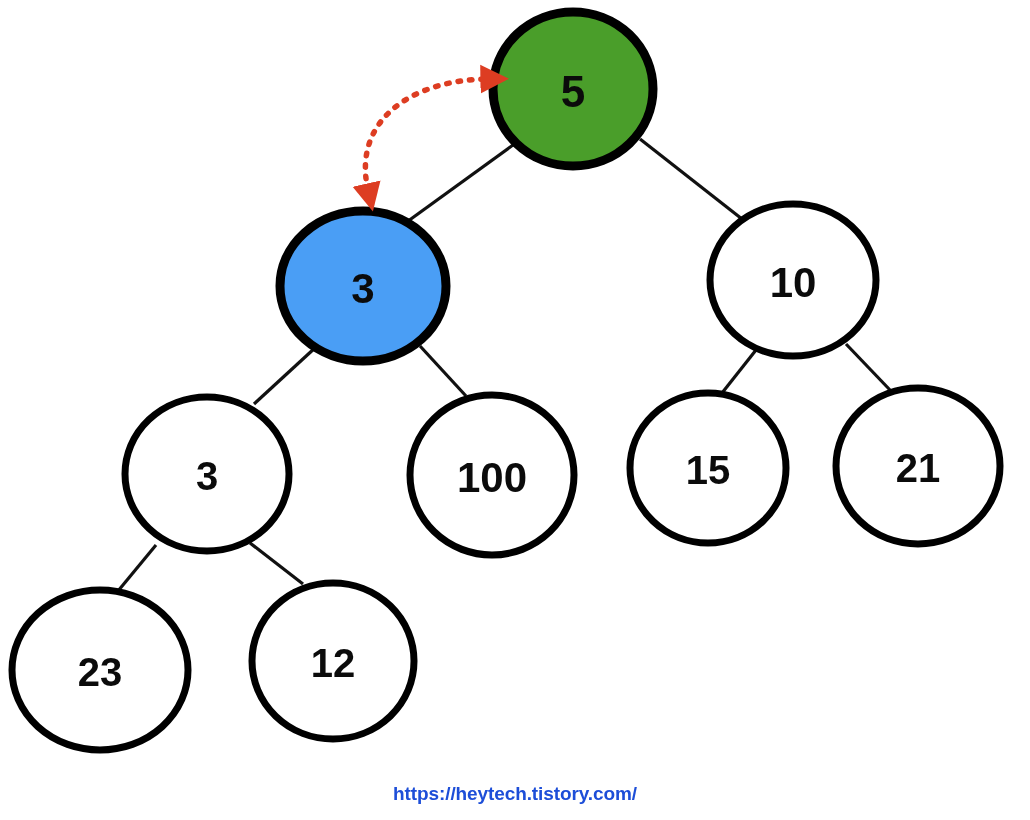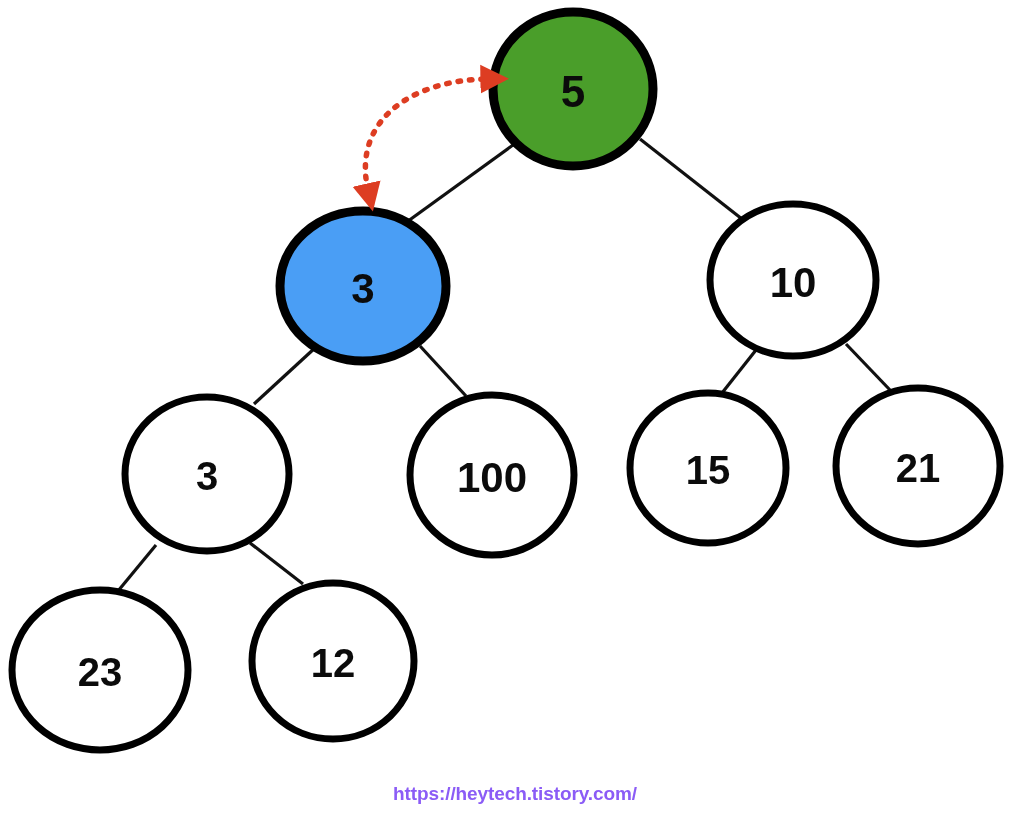--- a/index.html
+++ b/index.html
@@ -128,15 +128,15 @@
           <ellipse cx="333" cy="661" rx="81" ry="78" fill="#ffffff" class="node-circle"></ellipse>
           <text x="333" y="663" class="node-label" font-size="40">12</text>
         </g>
       </g>
     <g id="annotation-group">
         <path d="M 368 190 C 352 120 412 80 487 79" class="arrow-curve" stroke="#dd3d22" marker-end="url(#arrowhead-end)" marker-start="url(#arrowhead-start)"></path>
       </g>
 
   </svg>
 
-  <div class="watermark" style="color: #8b5cf6; top: 783px;">https://heytech.tistory.com/</div>
+  <div class="watermark" style="color: #1d4ed8; top: 783px;">https://heytech.tistory.com/</div>
 
 </div>
 
 </body></html>

